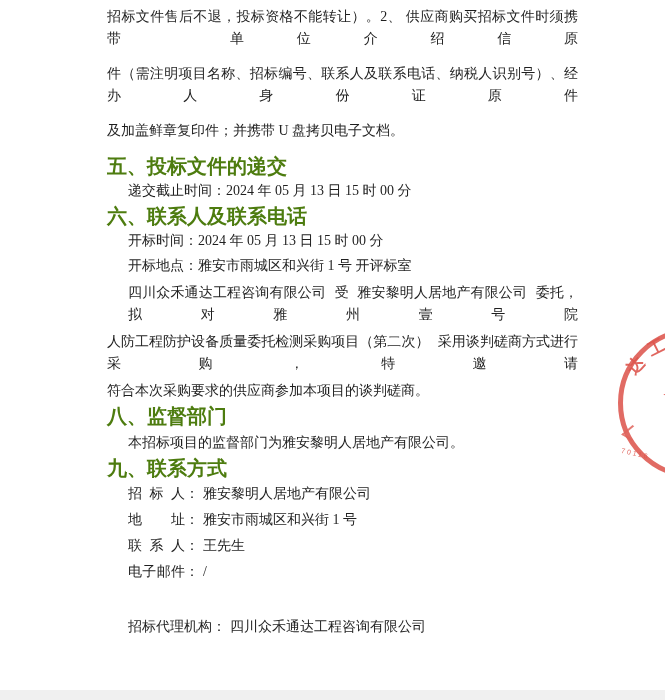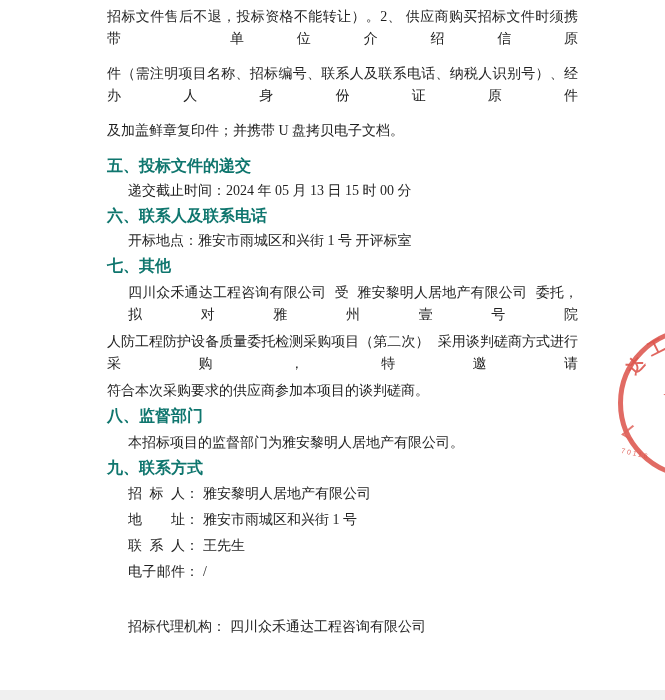--- a/index.html
+++ b/index.html
@@ -19,25 +19,25 @@
     padding: 6px 97px 0 97px;
     font-size: 14px;
   }
   .intro-line {
     line-height: 22px;
     margin: 0 0 13px 0;
     text-align: justify;
   }
   .stretch { text-align: justify; text-align-last: justify; }
   .heading {
-    font-size: 16px;
+    font-size: 20px;
     font-weight: bold;
     line-height: 22px;
     margin: 3px 0 3px 0;
-    color: #0f766e;
+    color: #4d7c0f;
   }
   .row {
     line-height: 22px;
     margin: 3px 0 0 0;
     padding-left: 21px;
   }
   .para-line {
     line-height: 22px;
     margin: 5px 0 0 0;
     text-align: justify;
@@ -128,23 +128,23 @@
   <div class="content">
 
     <div class="intro-line stretch">招标文件售后不退，投标资格不能转让）。2、 供应商购买招标文件时须携带 单位介绍信原</div>
     <div class="intro-line stretch">件（需注明项目名称、招标编号、联系人及联系电话、纳税人识别号）、经办人身份证原件</div>
     <div class="intro-line">及加盖鲜章复印件；并携带 U 盘拷贝电子文档。</div>
 
     <div class="heading">五、投标文件的递交</div>
     <div class="row"><span>递交截止时间</span><span class="colon">：</span><span>2024 年 05 月 13 日  15 时 00 分</span></div>
 
     <div class="heading">六、联系人及联系电话</div>
+    <div class="row"><span>开标时间</span><span class="colon">：</span><span>2024 年 05 月 13 日  15 时 00 分</span></div>
     <div class="row"><span>开标地点</span><span class="colon">：</span><span>雅安市雨城区和兴街 1 号  开评标室</span></div>
 
-    <div class="heading">七、其他</div>
     <div class="para-line para-first stretch">四川众禾通达工程咨询有限公司 受 雅安黎明人居地产有限公司 委托，拟对雅州壹号院</div>
     <div class="para-line stretch">人防工程防护设备质量委托检测采购项目（第二次） 采用谈判磋商方式进行采购，特邀请</div>
     <div class="para-line">符合本次采购要求的供应商参加本项目的谈判磋商。</div>
 
     <div class="heading">八、监督部门</div>
     <div class="para-line para-first">本招标项目的监督部门为雅安黎明人居地产有限公司。</div>
 
     <div class="heading">九、联系方式</div>
 
     <div class="cline"><span class="clabel">招标人</span><span class="colon">：</span><span class="cvalue">雅安黎明人居地产有限公司</span></div>

